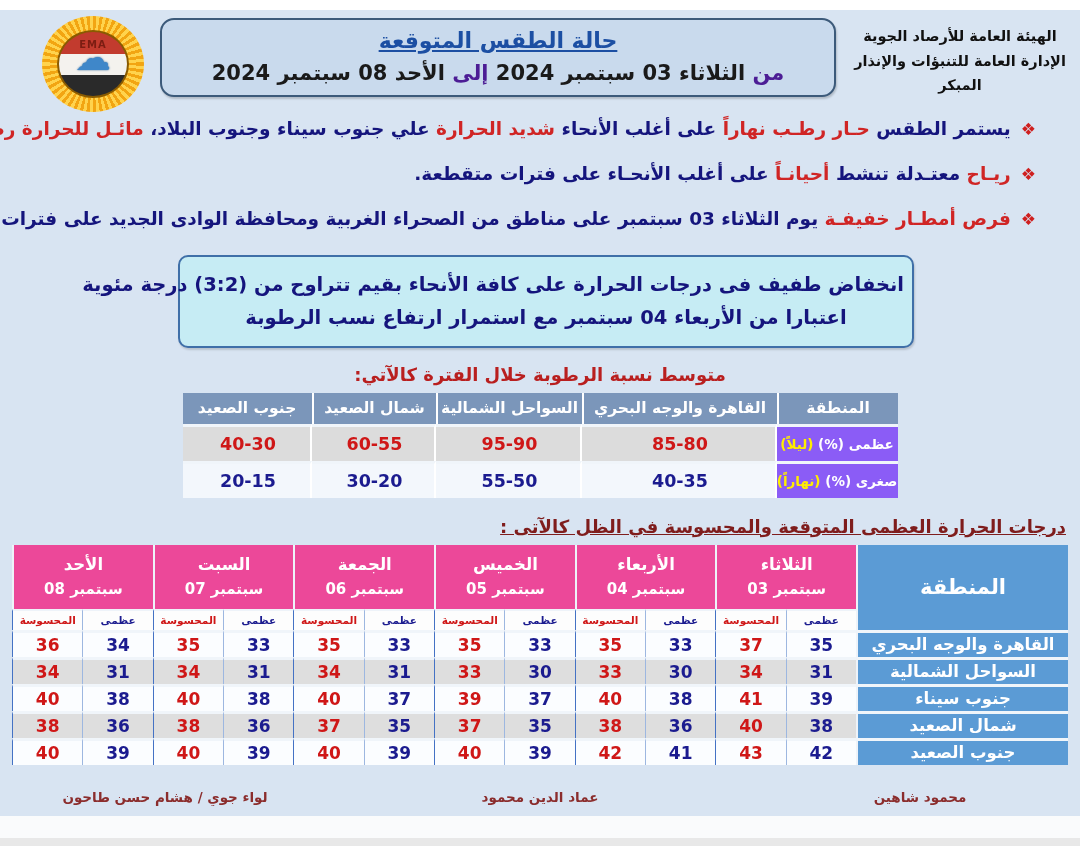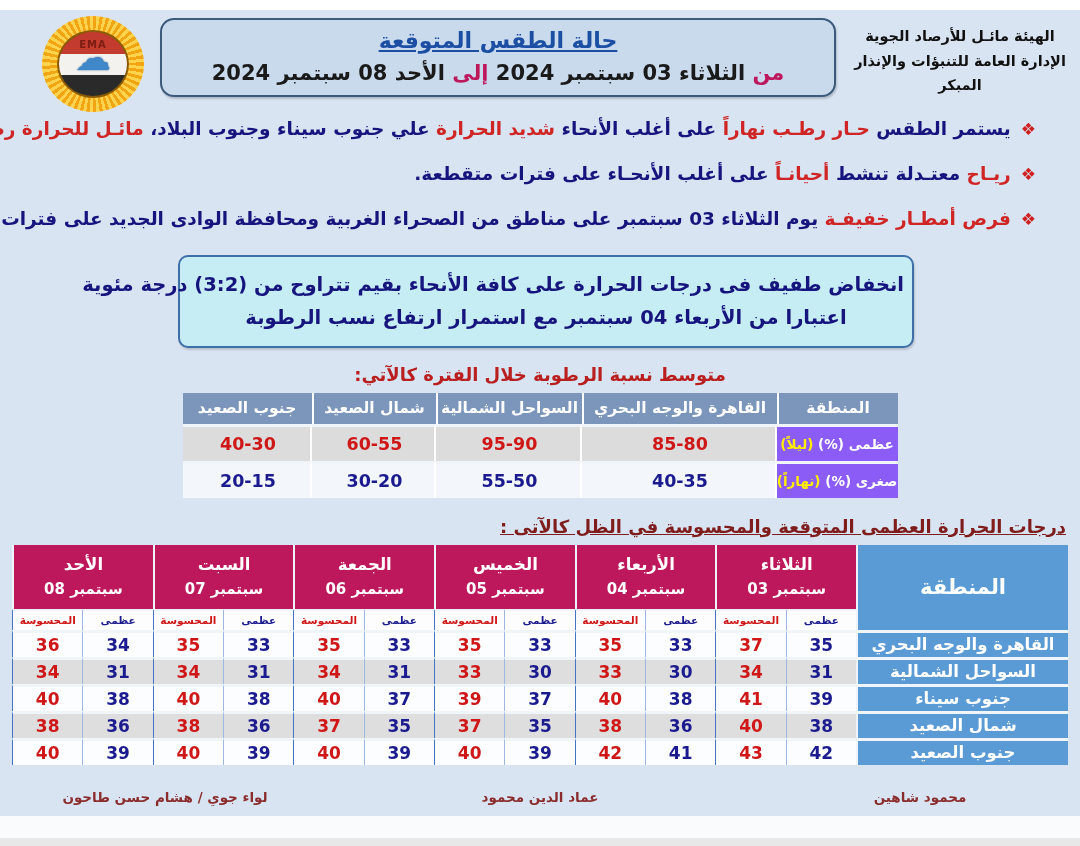--- a/index.html
+++ b/index.html
@@ -16,21 +16,21 @@
   
   .header { position:relative; display:flex; flex-direction:row; align-items:flex-start;
             padding: 16px 10px 0 14px; height: 104px; }
   .org-block { width: 220px; text-align:center; font-weight:bold; font-size:14.5px;
                color:#111; line-height:1.7; padding-top:8px; }
   .title-box { width: 676px; margin: 2px 14px 0 10px; background:#c9daed;
                border: 2px solid #3c5a7a; border-radius: 14px; text-align:center;
                padding: 8px 10px 10px; box-shadow: 1px 2px 2px rgba(0,0,0,.18); }
   .title-main { color:#1c4fa3; font-size:22px; font-weight:bold; text-decoration:underline;text-align:center; }
   .title-dates { margin-top:8px; font-size:21px; font-weight:bold; color:#1a1a1a; white-space:nowrap; }
-  .date-kw { color:#be185d; }
+  .date-kw { color:#4c1d95; }
   .logo-wrap { flex:1; display:flex; justify-content:flex-start; }
   .logo-sun { width: 102px; height: 96px; margin-right: 6px; border-radius:50%;
       background: repeating-conic-gradient(#f2a512 0deg 4deg, #ffd34d 4deg 8deg);
       display:flex; align-items:center; justify-content:center; }
   .logo-inner { width:72px; height:68px; border-radius:50%; overflow:hidden; position:relative;
       border: 2px solid #8a5b00;
       background: linear-gradient(to bottom, #c23b2e 0 34%, #f4f2ee 34% 67%, #2a2a2a 67% 100%); }
   .logo-ema { position:absolute; top:7px; left:0; right:0; text-align:center;
       font-size:10px; font-weight:bold; color:#7b1d12; letter-spacing:1px; }
   .logo-cloud { position:absolute; top:8px; left:0; right:0; text-align:center;
@@ -67,21 +67,21 @@
   .col-region-h { width:121px; } .col-h1 { width:195px; } .col-h2 { width:146px; }
   .col-h3 { width:124px; } .col-h4 { width:129px; }
 
   
   .temps-title { margin: 18px 10px 0 0; text-align:right; padding-right: 4px;
       color:#7f1d1d; font-size:18px; font-weight:bold; text-decoration:underline; }
   table.temps { width: 1056px; margin: 8px auto 0; border-collapse: separate; border-spacing:0;
       table-layout: fixed; }
   table.temps col.c-region { width: 212px; }
   table.temps col.c-v { width: 70.33px; }
-  th.day-h { background:#be185d; color:#fff; height: 64px; font-size:16.5px; font-weight:bold;
+  th.day-h { background:#ec4899; color:#fff; height: 64px; font-size:16.5px; font-weight:bold;
       border-inline-end: 2px solid #eef3f9; vertical-align:middle; }
   th.day-h .day-date { display:block; font-size:15px; margin-top:6px; }
   th.region-h { background:#5b9bd5; color:#fff; font-size:21px; font-weight:bold;
       border-inline-end: 2px solid #eef3f9; }
   td.sub { background:#fdfdfd; height:21px; font-size:10.5px; font-weight:bold; text-align:center;
       border-top: 2px solid #eef3f9; }
   td.sub-max { color:#1b1b8f; border-inline-end: 1px solid #9db7e0; }
   td.sub-felt { color:#cf1717; border-inline-end: 1px solid #4472c4; }
   td.region { background:#5b9bd5; color:#fff; font-size:16.5px; font-weight:bold; text-align:center;
       height: 27px; border-top: 3px solid #f0f5fa; border-inline-end: 2px solid #eef3f9; }
@@ -97,21 +97,21 @@
   .sig.right { width: 260px; } .sig.center { width: 360px; } .sig.left { width: 250px; }
 </style>
 </head>
 <body>
 
 <div class="page">
   <div class="top-strip"></div>
 
   <div class="header">
     <div class="org-block">
-      <div>الهيئة مائـل للأرصاد الجوية</div>
+      <div>الهيئة العامة للأرصاد الجوية</div>
       <div>الإدارة العامة للتنبؤات والإنذار المبكر</div>
     </div>
     <div class="title-box">
       <div class="title-main">حالة الطقس المتوقعة</div>
       <div class="title-dates"><span class="date-kw">من </span><span> الثلاثاء 03 سبتمبر 2024 </span><span class="date-kw"> إلى </span><span> الأحد 08 سبتمبر 2024</span></div>
     </div>
     <div class="logo-wrap">
       <div class="logo-sun">
         <div class="logo-inner">
           <span class="logo-cloud">☁</span>

